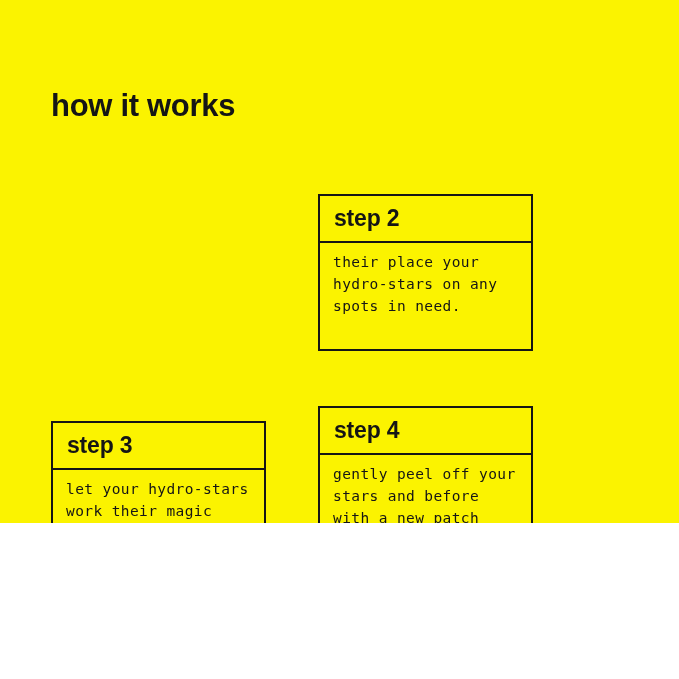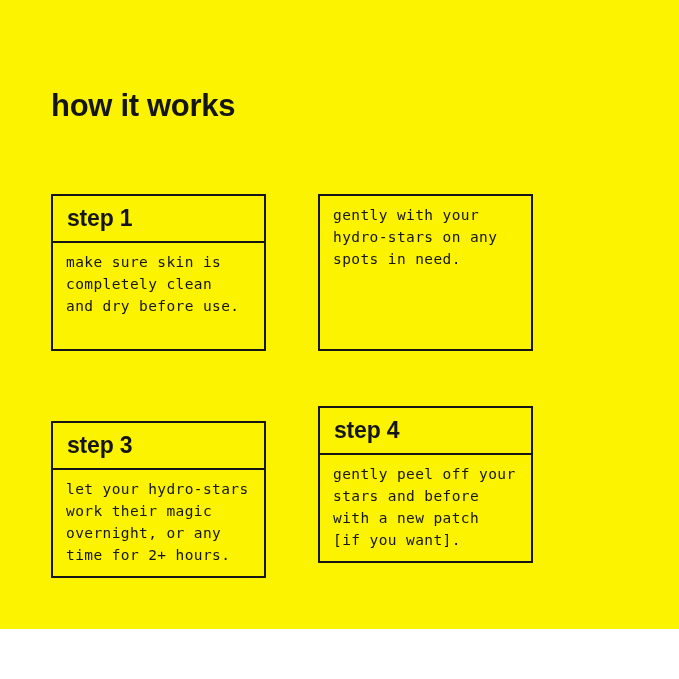--- a/index.html
+++ b/index.html
@@ -2,21 +2,21 @@
 <html><head>
 <meta charset="utf-8">
 <style>
   html, body {
     margin: 0;
     padding: 0;
   }
   .page {
     position: relative;
     width: 679px;
-    height: 629px;
+    height: 523px;
     overflow: hidden;
     font-family: "Liberation Sans", sans-serif;
   }
   .page-title {
     position: absolute;
     left: 51px;
     top: 68px;
     font-size: 31px;
     font-weight: 700;
     letter-spacing: -0.3px;
@@ -54,29 +54,24 @@
     white-space: pre-line;
   }
 </style>
 </head>
 <body>
 
 <div class="page" style="background: rgb(251, 243, 0); color: rgb(21, 21, 21);">
 
   <h1 class="page-title">how it works</h1>
 
-  <div class="card pos-1" style="border-color: rgb(21, 21, 21);">
-    <div class="card-header" style="border-color: rgb(21, 21, 21);">step 1</div>
-    <div class="card-body">make sure skin is
-completely clean
-and dry before use.</div>
-  </div>
 
   <div class="card pos-2" style="border-color: rgb(21, 21, 21);">
-    <div class="card-body">gently with your
+    <div class="card-header" style="border-color: rgb(21, 21, 21);">step 2</div>
+    <div class="card-body">their place your
 hydro-stars on any
 spots in need.</div>
   </div>
 
   <div class="card pos-3" style="border-color: rgb(21, 21, 21);">
     <div class="card-header" style="border-color: rgb(21, 21, 21);">step 3</div>
     <div class="card-body">let your hydro-stars
 work their magic
 overnight, or any
 time for 2+ hours.</div>

